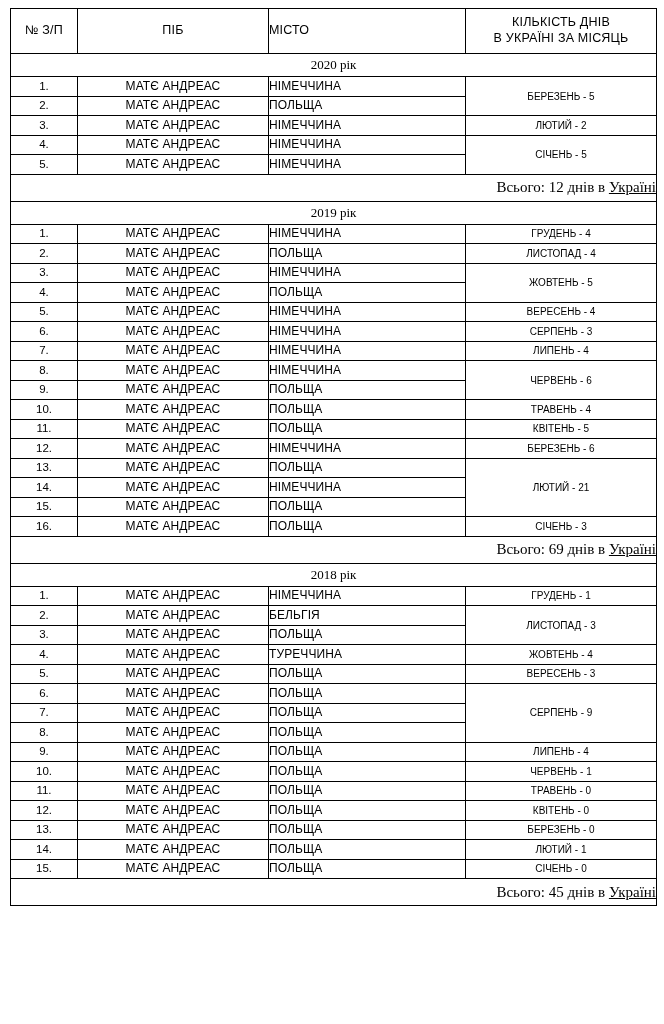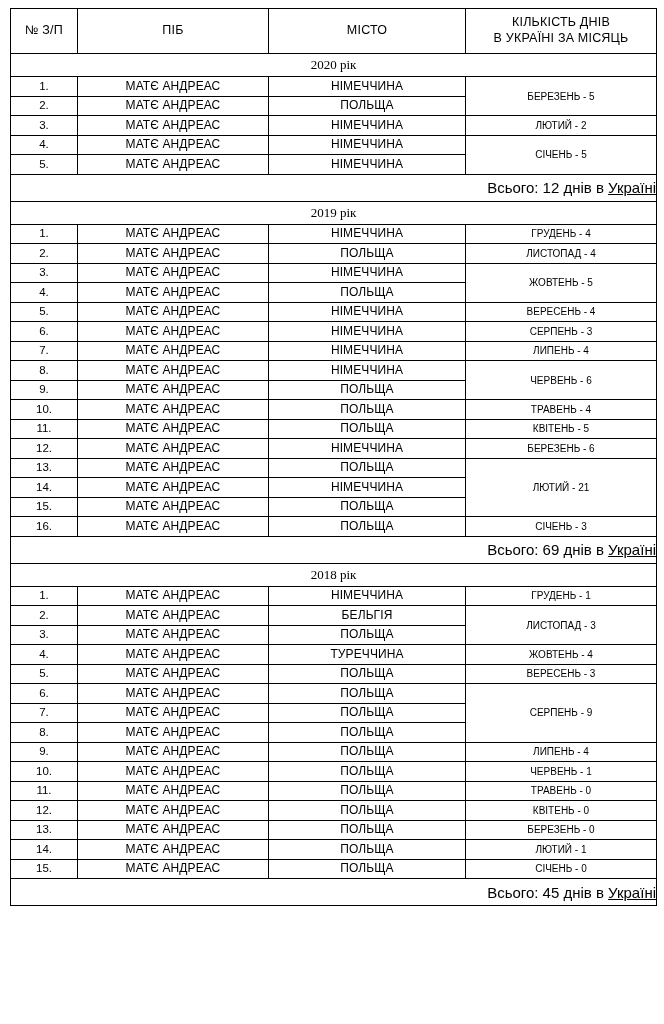--- a/index.html
+++ b/index.html
@@ -27,21 +27,21 @@
     table-layout: fixed;
   }
   table.doc td, table.doc th {
     border: 1px solid #000000;
     padding: 0;
     font-weight: normal;
     vertical-align: middle;
   }
   .c-num  { width: 66px;  text-align: center; }
   .c-name { width: 190px; text-align: center; }
-  .c-city { width: 196px; text-align: center; }
+  .c-city { width: 196px; text-align: left; }
   .c-days { width: 190px; text-align: center; }
 
   .hdr td {
     height: 44px;
     font-size: 12.5px;
     letter-spacing: 0.2px;
     line-height: 1.25;
     padding: 2px 3px;
   }
   .hdr .two-line { display: block; }
@@ -60,20 +60,21 @@
   .data-row td.c-num { font-size: 11.5px; }
   .data-row td.c-name, .data-row td.c-city { letter-spacing: 0.1px; }
   .data-row td.c-days { font-size: 10px; }
 
   .total-row td {
     height: 26px;
     text-align: right;
     padding-right: 6px;
     font-size: 15px;
     font-weight: bold;
+    font-family: Liberation Serif, serif;
   }
   .total-row .u { text-decoration: underline; }
 
   .footer {
     margin-top: 44px;
     text-align: center;
     font-size: 16.5px;
     letter-spacing: 0.3px;
   }
   .footer .total-num {

